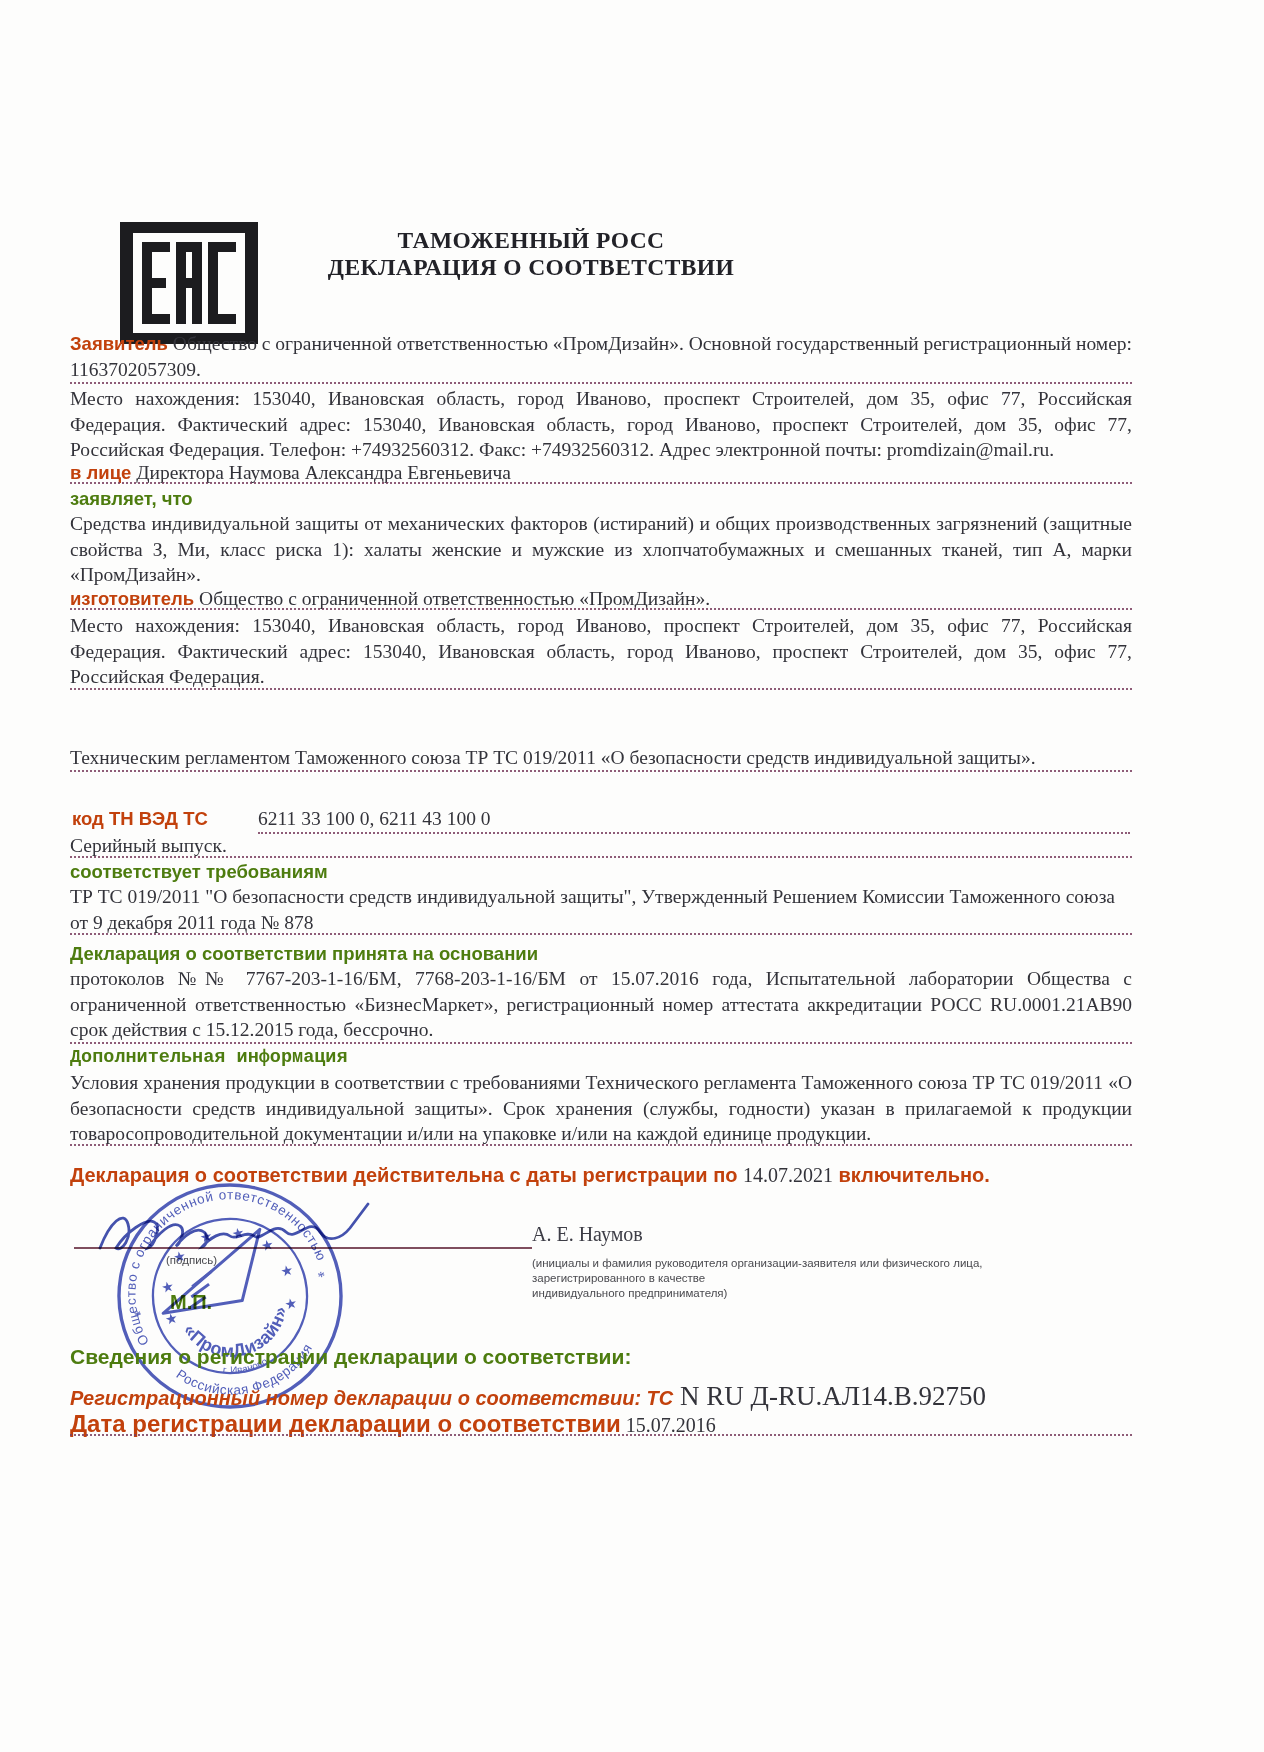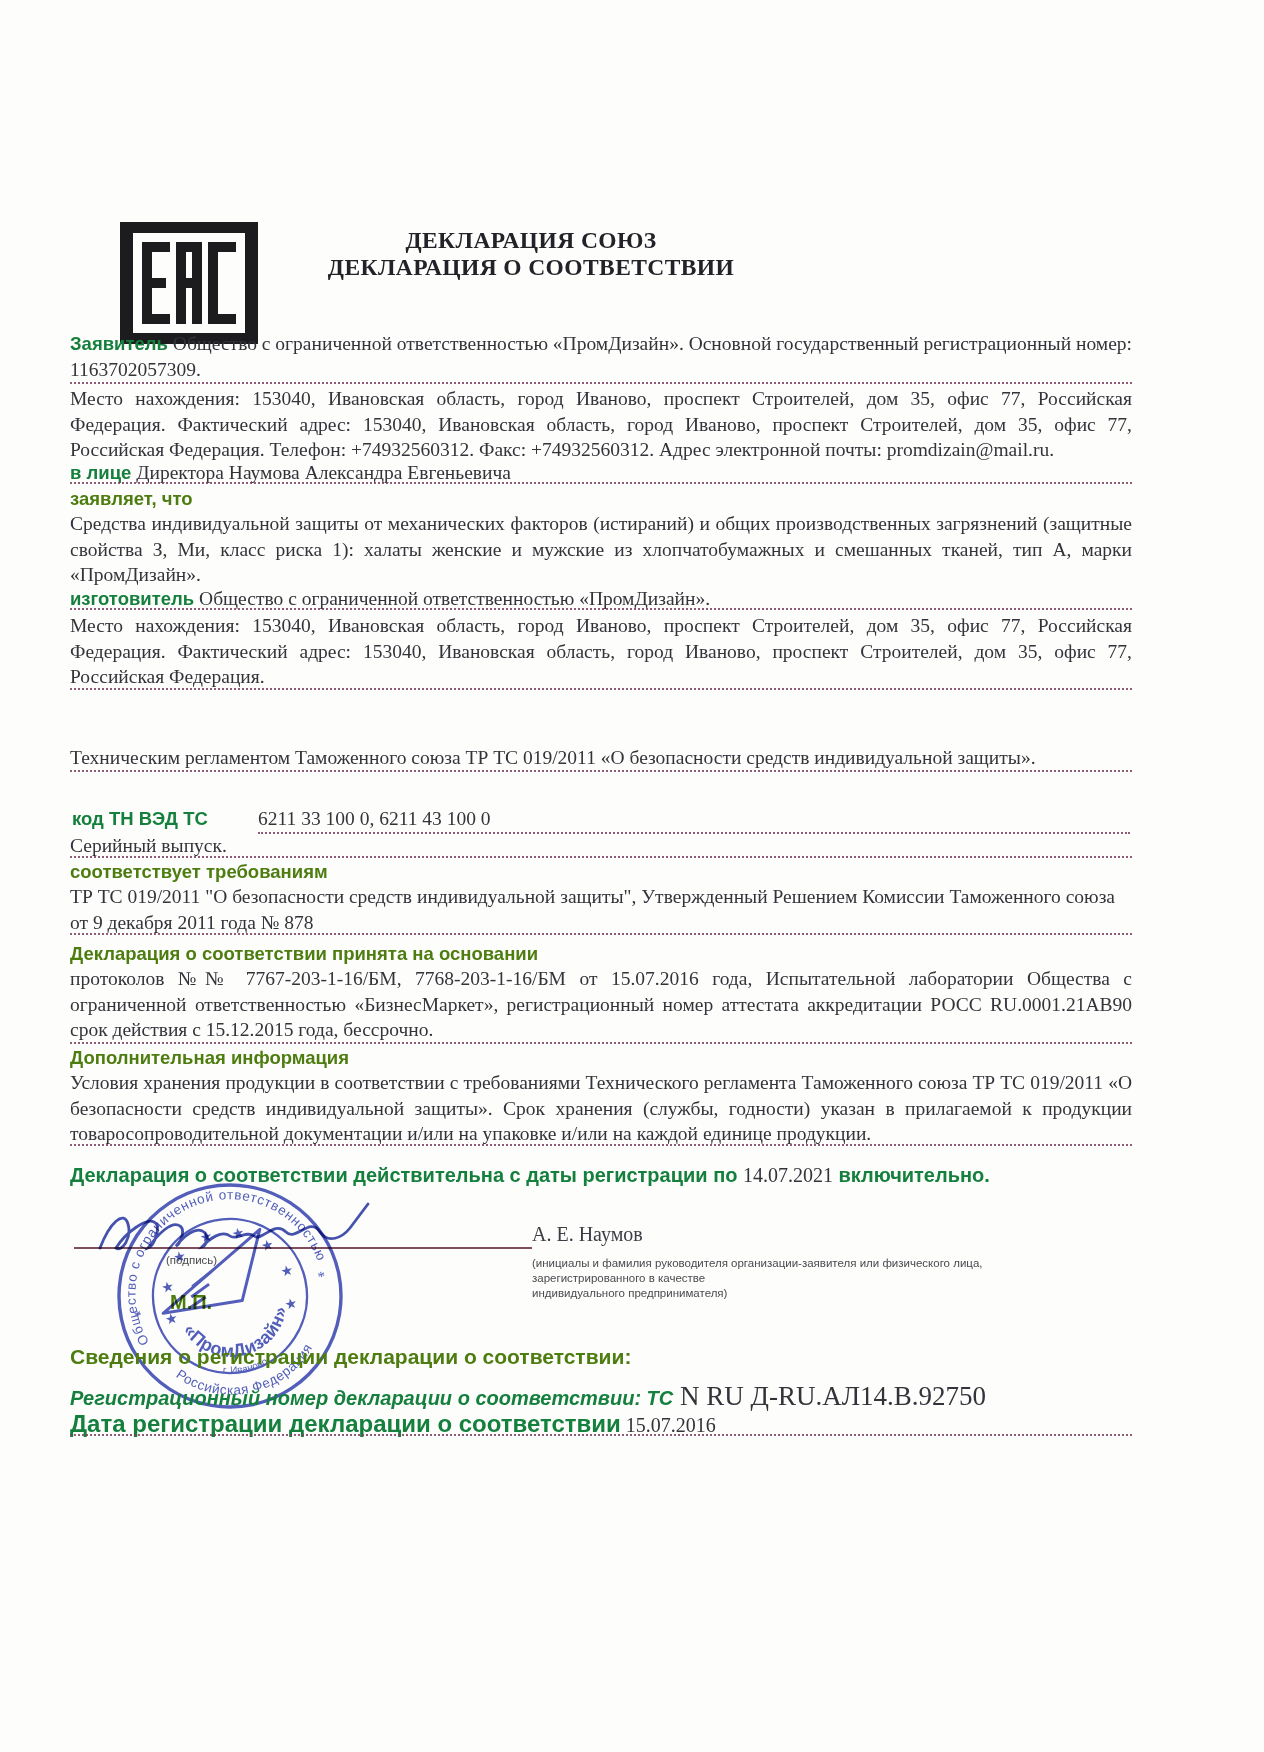--- a/index.html
+++ b/index.html
@@ -14,21 +14,21 @@
   }
   .abs{position:absolute;margin:0;}
   .body{
     font-family:"Liberation Serif", serif;
     font-size:19.5px;line-height:25.5px;color:#33333a;
     text-align:justify;
   }
   .noj{text-align:left;}
   .lbl{
     font-family:"Liberation Sans", sans-serif;
-    font-weight:bold;font-size:18.5px;color:#15803d;
+    font-weight:bold;font-size:18.5px;color:#c2410c;
   }
   .lblline{
     font-family:"Liberation Sans", sans-serif;
     font-weight:bold;font-size:18.5px;line-height:24px;color:#4d7c0f;
   }
   .dot{
     height:0;border-top:2px dotted #7b4160;opacity:.85;
   }
   .title{
     font-family:"Liberation Serif", serif;
@@ -65,21 +65,21 @@
       <rect x="56" y="20" width="26" height="10" fill="#1c1c1f"></rect>
       <rect x="64" y="56" width="10" height="10" fill="#1c1c1f"></rect>
 
       <rect x="88" y="20" width="10" height="82" fill="#1c1c1f"></rect>
       <rect x="98" y="20" width="18" height="10" fill="#1c1c1f"></rect>
       <rect x="98" y="92" width="18" height="10" fill="#1c1c1f"></rect>
     </svg>
   </div>
 
   <div class="abs title" style="left:266px;top:227px;width:530px;">
-    <div>ДЕКЛАРАЦИЯ СОЮЗ</div>
+    <div>ТАМОЖЕННЫЙ РОСС</div>
     <div>ДЕКЛАРАЦИЯ О СООТВЕТСТВИИ</div>
   </div>
 
   <p class="abs body" style="left:70px;top:331px;width:1062px;"><span class="lbl">Заявитель</span> <span>Общество с ограниченной ответственностью «ПромДизайн». Основной государственный регистрационный номер: 1163702057309.</span></p>
   <div class="abs dot" style="left:70px;top:382px;width:1062px;"></div>
 
   <p class="abs body" style="left:70px;top:386px;width:1062px;">Место нахождения: 153040, Ивановская область, город Иваново, проспект Строителей, дом 35, офис 77, Российская Федерация. Фактический адрес: 153040, Ивановская область, город Иваново, проспект Строителей, дом 35, офис 77, Российская Федерация. Телефон: +74932560312. Факс: +74932560312. Адрес электронной почты: promdizain@mail.ru.</p>
 
   <p class="abs body noj" style="left:70px;top:460px;width:1062px;"><span class="lbl">в лице</span> <span>Директора Наумова Александра Евгеньевича</span></p>
   <div class="abs dot" style="left:70px;top:482px;width:1062px;"></div>
@@ -106,21 +106,21 @@
   <div class="abs dot" style="left:70px;top:856px;width:1062px;"></div>
 
   <div class="abs lblline" style="left:70px;top:860px;width:1062px;">соответствует требованиям</div>
   <p class="abs body noj" style="left:70px;top:884px;width:1062px;">ТР ТС 019/2011 "О безопасности средств индивидуальной защиты", Утвержденный Решением Комиссии Таможенного союза от 9 декабря 2011 года № 878</p>
   <div class="abs dot" style="left:70px;top:933px;width:1062px;"></div>
 
   <div class="abs lblline" style="left:70px;top:942px;width:1062px;">Декларация о соответствии принята на основании</div>
   <p class="abs body" style="left:70px;top:966px;width:1062px;">протоколов №№ 7767-203-1-16/БМ, 7768-203-1-16/БМ от 15.07.2016 года, Испытательной лаборатории Общества с ограниченной ответственностью «БизнесМаркет», регистрационный номер аттестата аккредитации РОСС RU.0001.21АВ90 срок действия с 15.12.2015 года, бессрочно.</p>
   <div class="abs dot" style="left:70px;top:1042px;width:1062px;"></div>
 
-  <div class="abs lblline" style="left:70px;top:1046px;width:1062px;">Дополнительная информация</div>
+  <div class="abs lblline" style="left:70px;top:1046px;width:1062px;font-family:Liberation Mono, monospace;">Дополнительная информация</div>
   <p class="abs body" style="left:70px;top:1070px;width:1062px;">Условия хранения продукции в соответствии с требованиями Технического регламента Таможенного союза ТР ТС 019/2011 «О безопасности средств индивидуальной защиты». Срок хранения (службы, годности) указан в прилагаемой к продукции товаросопроводительной документации и/или на упаковке и/или на каждой единице продукции.</p>
   <div class="abs dot" style="left:70px;top:1144px;width:1062px;"></div>
 
   <div class="abs" style="left:70px;top:1163px;width:1062px;font-size:20px;">
     <span class="lbl" style="font-size:20px;">Декларация о соответствии действительна с даты регистрации по </span><span class="body noj" style="font-size:20px;">14.07.2021</span><span class="lbl" style="font-size:20px;"> включительно.</span>
   </div>
 
   <div class="abs sig-line" style="left:74px;top:1247px;width:458px;"></div>
   <div class="abs small-caption" style="left:166px;top:1253px;">(подпись)</div>
   <div class="abs lblline" style="left:170px;top:1290px;font-size:20px;">М.П.</div>

